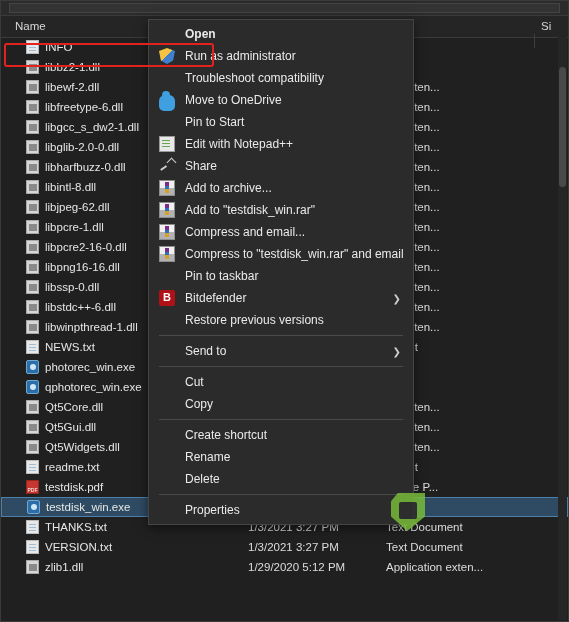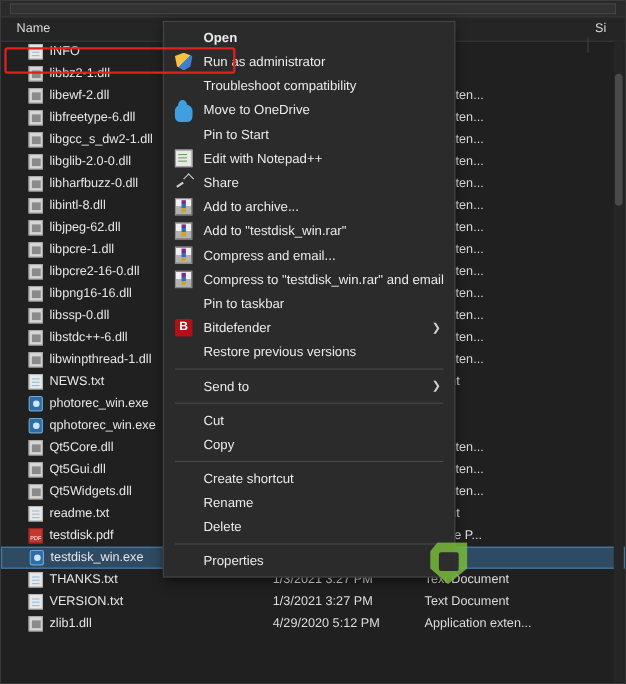--- a/index.html
+++ b/index.html
@@ -641,21 +641,21 @@
         </div>
         <div class="cell-date">1/3/2021 3:27 PM</div>
         <div class="cell-type">Text Document</div>
         <div class="cell-size"></div>
       </div>
       <div class="row" style="top: 520px;">
         <div class="cell-name">
           <span class="ficon dll"></span>
           <span>zlib1.dll</span>
         </div>
-        <div class="cell-date">4/29/2020 5:12 PM</div>
+        <div class="cell-date">1/29/2020 5:12 PM</div>
         <div class="cell-type">Application exten...</div>
         <div class="cell-size"></div>
       </div>
     </div>
 
   <div class="vscroll">
     <div class="thumb"></div>
   </div>
 
   <div id="ctx-menu">

